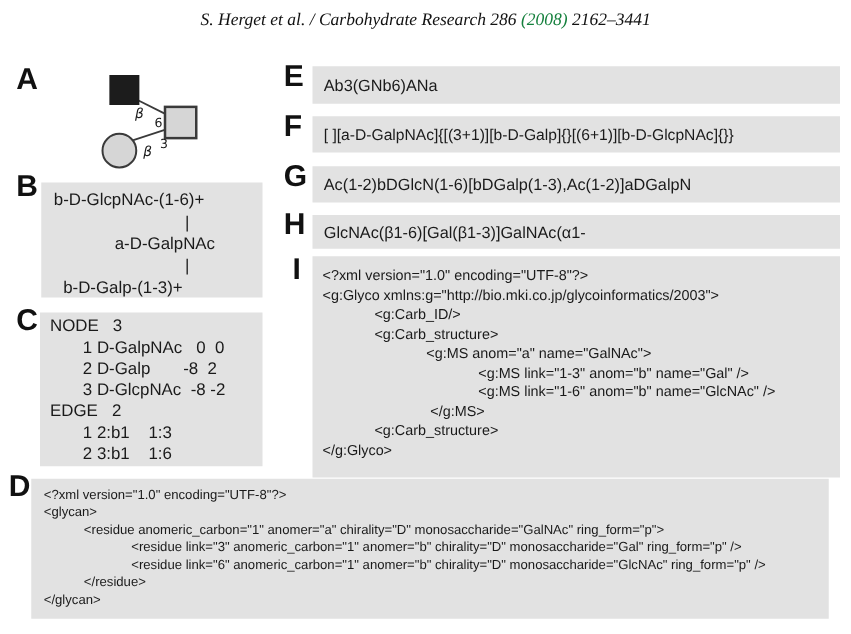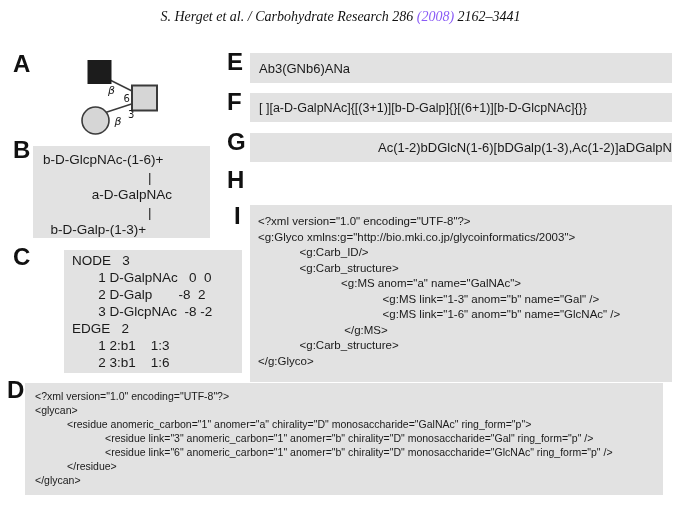--- a/index.html
+++ b/index.html
@@ -7,42 +7,42 @@
   .page {
     position: relative; width: 681px; height: 507px;
     background: #ffffff; overflow: hidden;
     font-family: "Liberation Sans", sans-serif; color: #1a1a1a;
   }
   .running-head {
     position: absolute; top: 9px; left: 0; width: 100%;
     text-align: center; font-family: "Liberation Serif", serif;
     font-style: italic; font-size: 14px; color: #111111;
   }
-  .running-head .year { color: #8b5cf6; }
+  .running-head .year { color: #15803d; }
   .panel-label {
     position: absolute; font-weight: bold; font-size: 24px;
     line-height: 1.15; color: #111111;
   }
   .gbox { position: absolute; background: #e2e2e2; }
   .pre { white-space: pre; }
   .box-b { left: 33px; top: 146px; width: 177px; height: 92px;
            font-size: 13.5px; line-height: 17.5px; padding: 5px 0 0 10px; }
   .box-c { left: 32px; top: 250px; width: 178px; height: 123px;
-           font-size: 13.5px; line-height: 17px; padding: 2px 0 0 8px; margin-left: 32px; }
+           font-size: 13.5px; line-height: 17px; padding: 2px 0 0 8px; }
   .box-d { left: 25px; top: 383px; width: 638px; height: 112px;
            font-size: 10.5px; line-height: 14px; padding: 6px 0 0 10px; }
   .box-i { left: 250px; top: 205px; width: 422px; height: 177px;
            font-size: 11.5px; line-height: 15.5px; padding: 9px 0 0 8px; }
   .strip {
     position: absolute; left: 250px; width: 422px; background: #e2e2e2;
     display: flex; align-items: center; padding-left: 9px; font-size: 13px;
   }
   .strip-e { top: 53px;  height: 30px; }
   .strip-f { top: 93px;  height: 29px; font-size: 12.5px; }
-  .strip-g { top: 133px; height: 29px; justify-content: flex-end; }
+  .strip-g { top: 133px; height: 29px; }
   .strip-h { top: 172px; height: 27px; }
   .diagram-a { position: absolute; left: 80px; top: 55px; }
   .glyph-label { font-family: "DejaVu Sans", sans-serif; fill: #1a1a1a; }
 </style>
 </head>
 <body>
 
 <div class="page">
 
   <div class="running-head"><span>S. Herget et al. / Carbohydrate Research 286 </span><span class="year">(2008)</span><span> 2162–3441</span></div>
@@ -93,20 +93,23 @@
 
   <div class="strip strip-e">
       <span>Ab3(GNb6)ANa</span>
     </div>
   <div class="strip strip-f">
       <span>[ ][a-D-GalpNAc]{[(3+1)][b-D-Galp]{}[(6+1)][b-D-GlcpNAc]{}}</span>
     </div>
   <div class="strip strip-g">
       <span>Ac(1-2)bDGlcN(1-6)[bDGalp(1-3),Ac(1-2)]aDGalpN</span>
     </div>
+  <div class="strip strip-h">
+      <span>GlcNAc(β1-6)[Gal(β1-3)]GalNAc(α1-</span>
+    </div>
 
   <div class="gbox box-i pre">&lt;?xml version="1.0" encoding="UTF-8"?&gt;
 &lt;g:Glyco xmlns:g="http://bio.mki.co.jp/glycoinformatics/2003"&gt;
              &lt;g:Carb_ID/&gt;
              &lt;g:Carb_structure&gt;
                           &lt;g:MS anom="a" name="GalNAc"&gt;
                                        &lt;g:MS link="1-3" anom="b" name="Gal" /&gt;
                                        &lt;g:MS link="1-6" anom="b" name="GlcNAc" /&gt;
                            &lt;/g:MS&gt;
              &lt;g:Carb_structure&gt;

